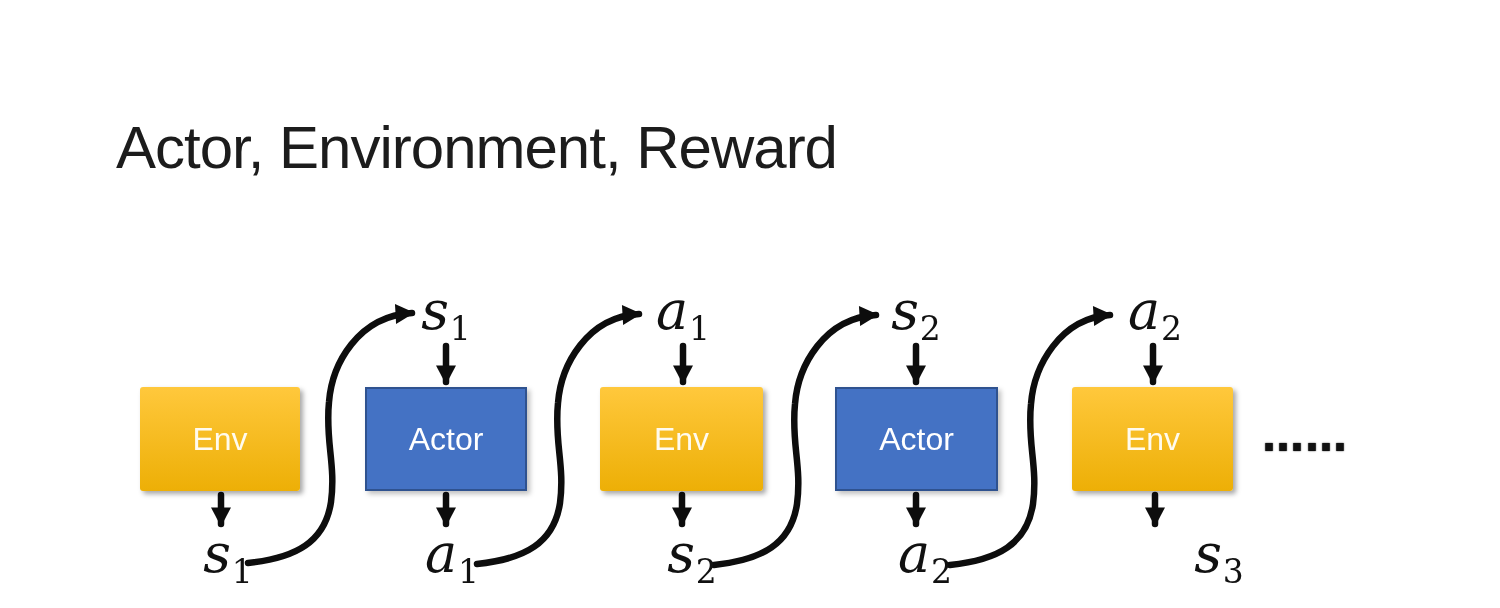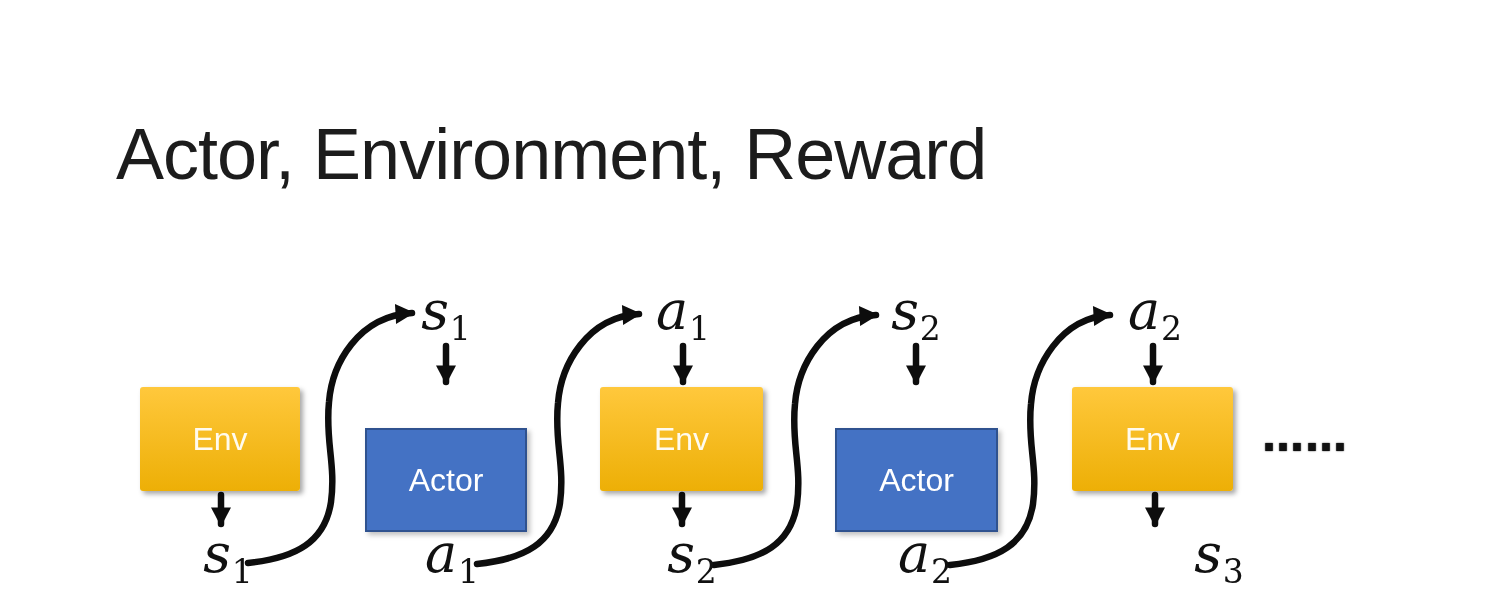--- a/index.html
+++ b/index.html
@@ -13,21 +13,21 @@
     height: 608px;
     background: #ffffff;
     overflow: hidden;
     font-family: "Liberation Sans", sans-serif;
   }
   .title {
     position: absolute;
     left: 116px;
     top: 118px;
     margin: 0;
-    font-size: 72px;
+    font-size: 60px;
     font-weight: 300;
     letter-spacing: -1px;
     line-height: 1.0;
     color: var(--title-text, #1c1c1c);
     white-space: nowrap;
   }
   .arrows {
     position: absolute;
     left: 0;
     top: 0;
@@ -58,21 +58,20 @@
     background: linear-gradient(180deg, var(--env-gradient-top, #ffc83c) 0%, var(--env-gradient-bottom, #edaf06) 100%);
     border-radius: 3px;
     box-shadow: 3px 3px 5px rgba(0,0,0,0.35);
     color: var(--env-text, #fffbef);
   }
   .box.actor {
     background: var(--actor-fill, #4472c4);
     border: 2.5px solid var(--actor-border, #2f528f);
     box-shadow: 3px 3px 5px rgba(0,0,0,0.25);
     color: var(--actor-text, #ffffff);
-    margin-top: 41px;
   }
   .mlabel {
     position: absolute;
     transform: translateX(-50%);
     font-family: "DejaVu Serif", serif;
     font-style: italic;
     font-size: 54px;
     line-height: 56px;
     color: #111111;
     white-space: nowrap;

